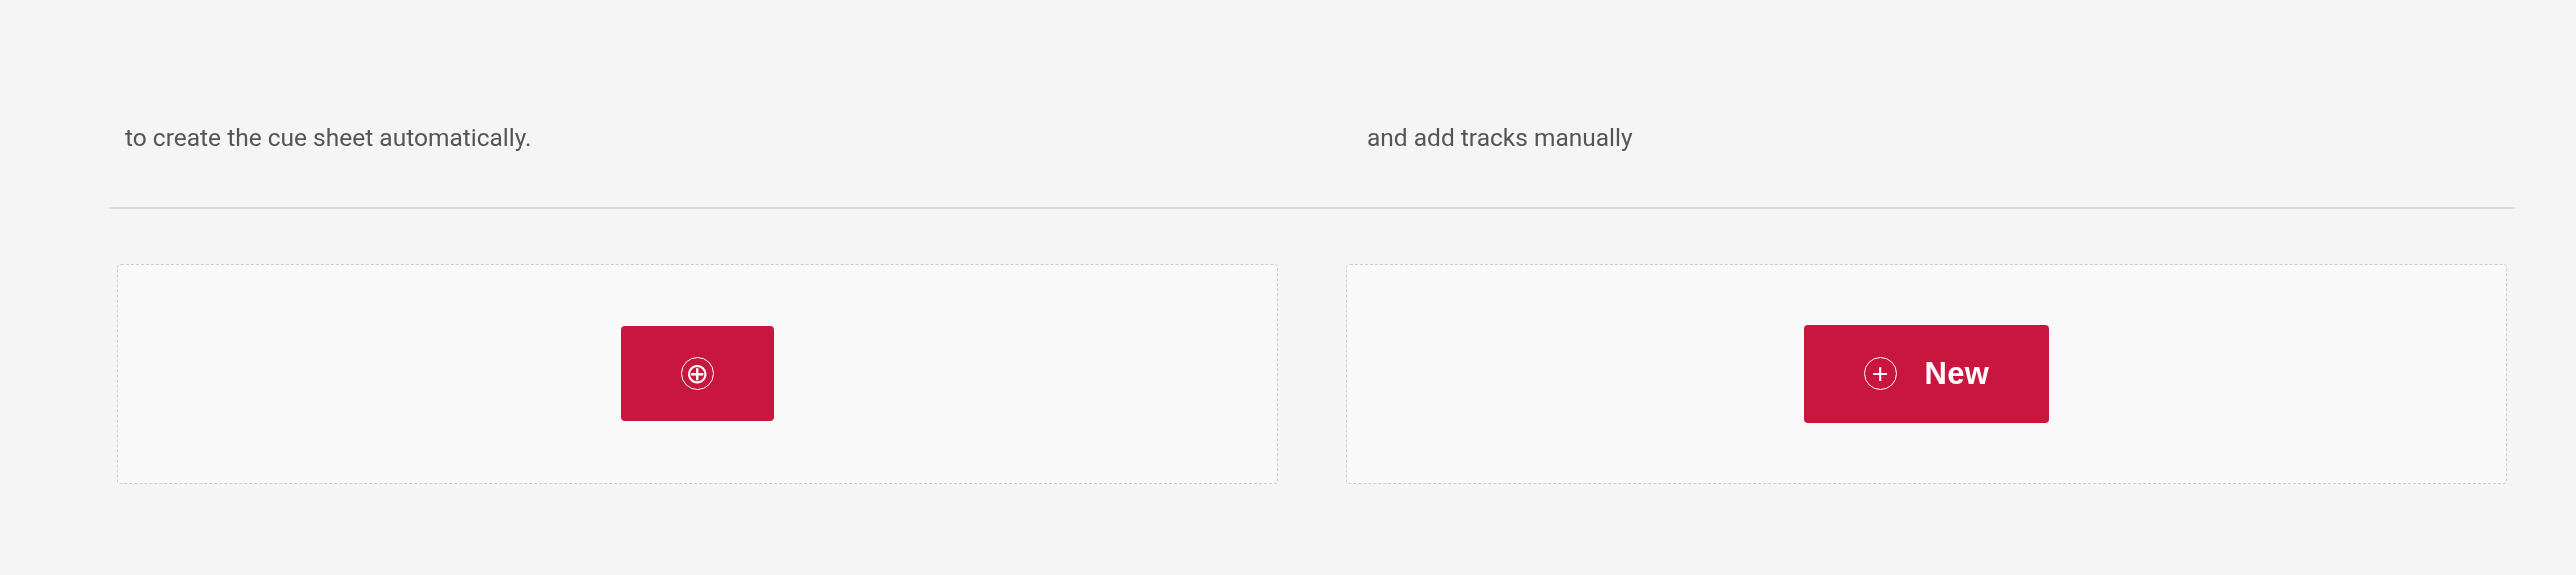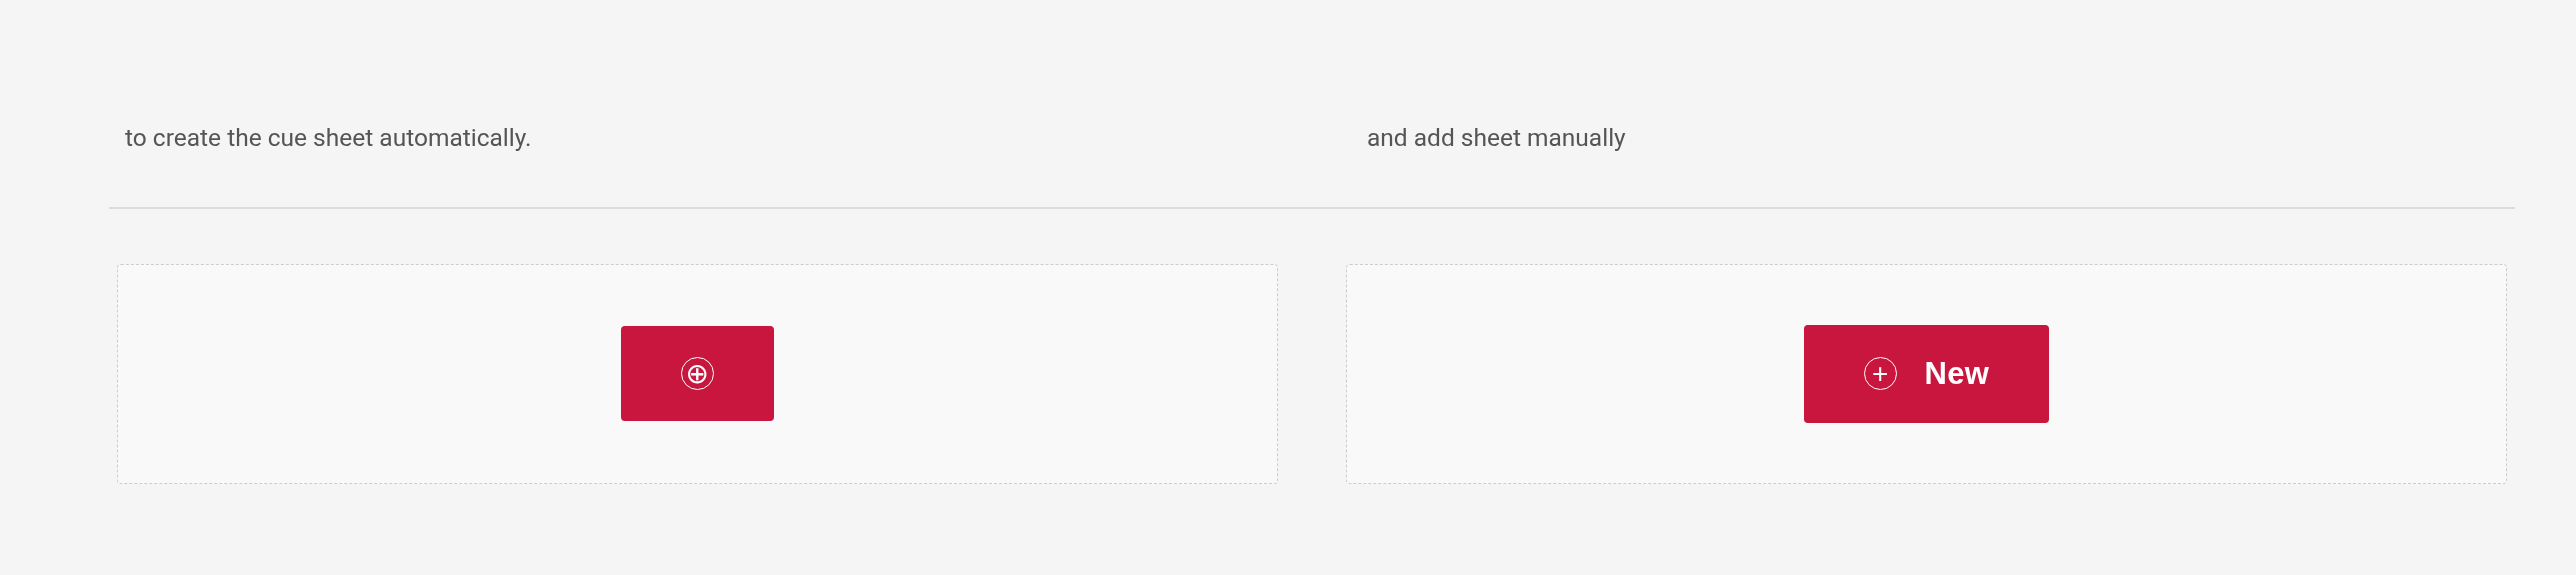--- a/index.html
+++ b/index.html
@@ -111,21 +111,21 @@
 </head>
 <body>
 
 <div class="page-container">
 
   <div class="subtitle-row">
     <div class="subtitle-left">
       <span class="subtitle-text">to create the cue sheet automatically.</span>
     </div>
     <div class="subtitle-right">
-      <span class="subtitle-text">and add sheet manually</span>
+      <span class="subtitle-text">and add tracks manually</span>
     </div>
   </div>
 
   <div class="divider"></div>
 
   <div class="cards-row">
 
     <div class="card">
       <button class="action-button">
         <span class="button-icon">⊕</span>

